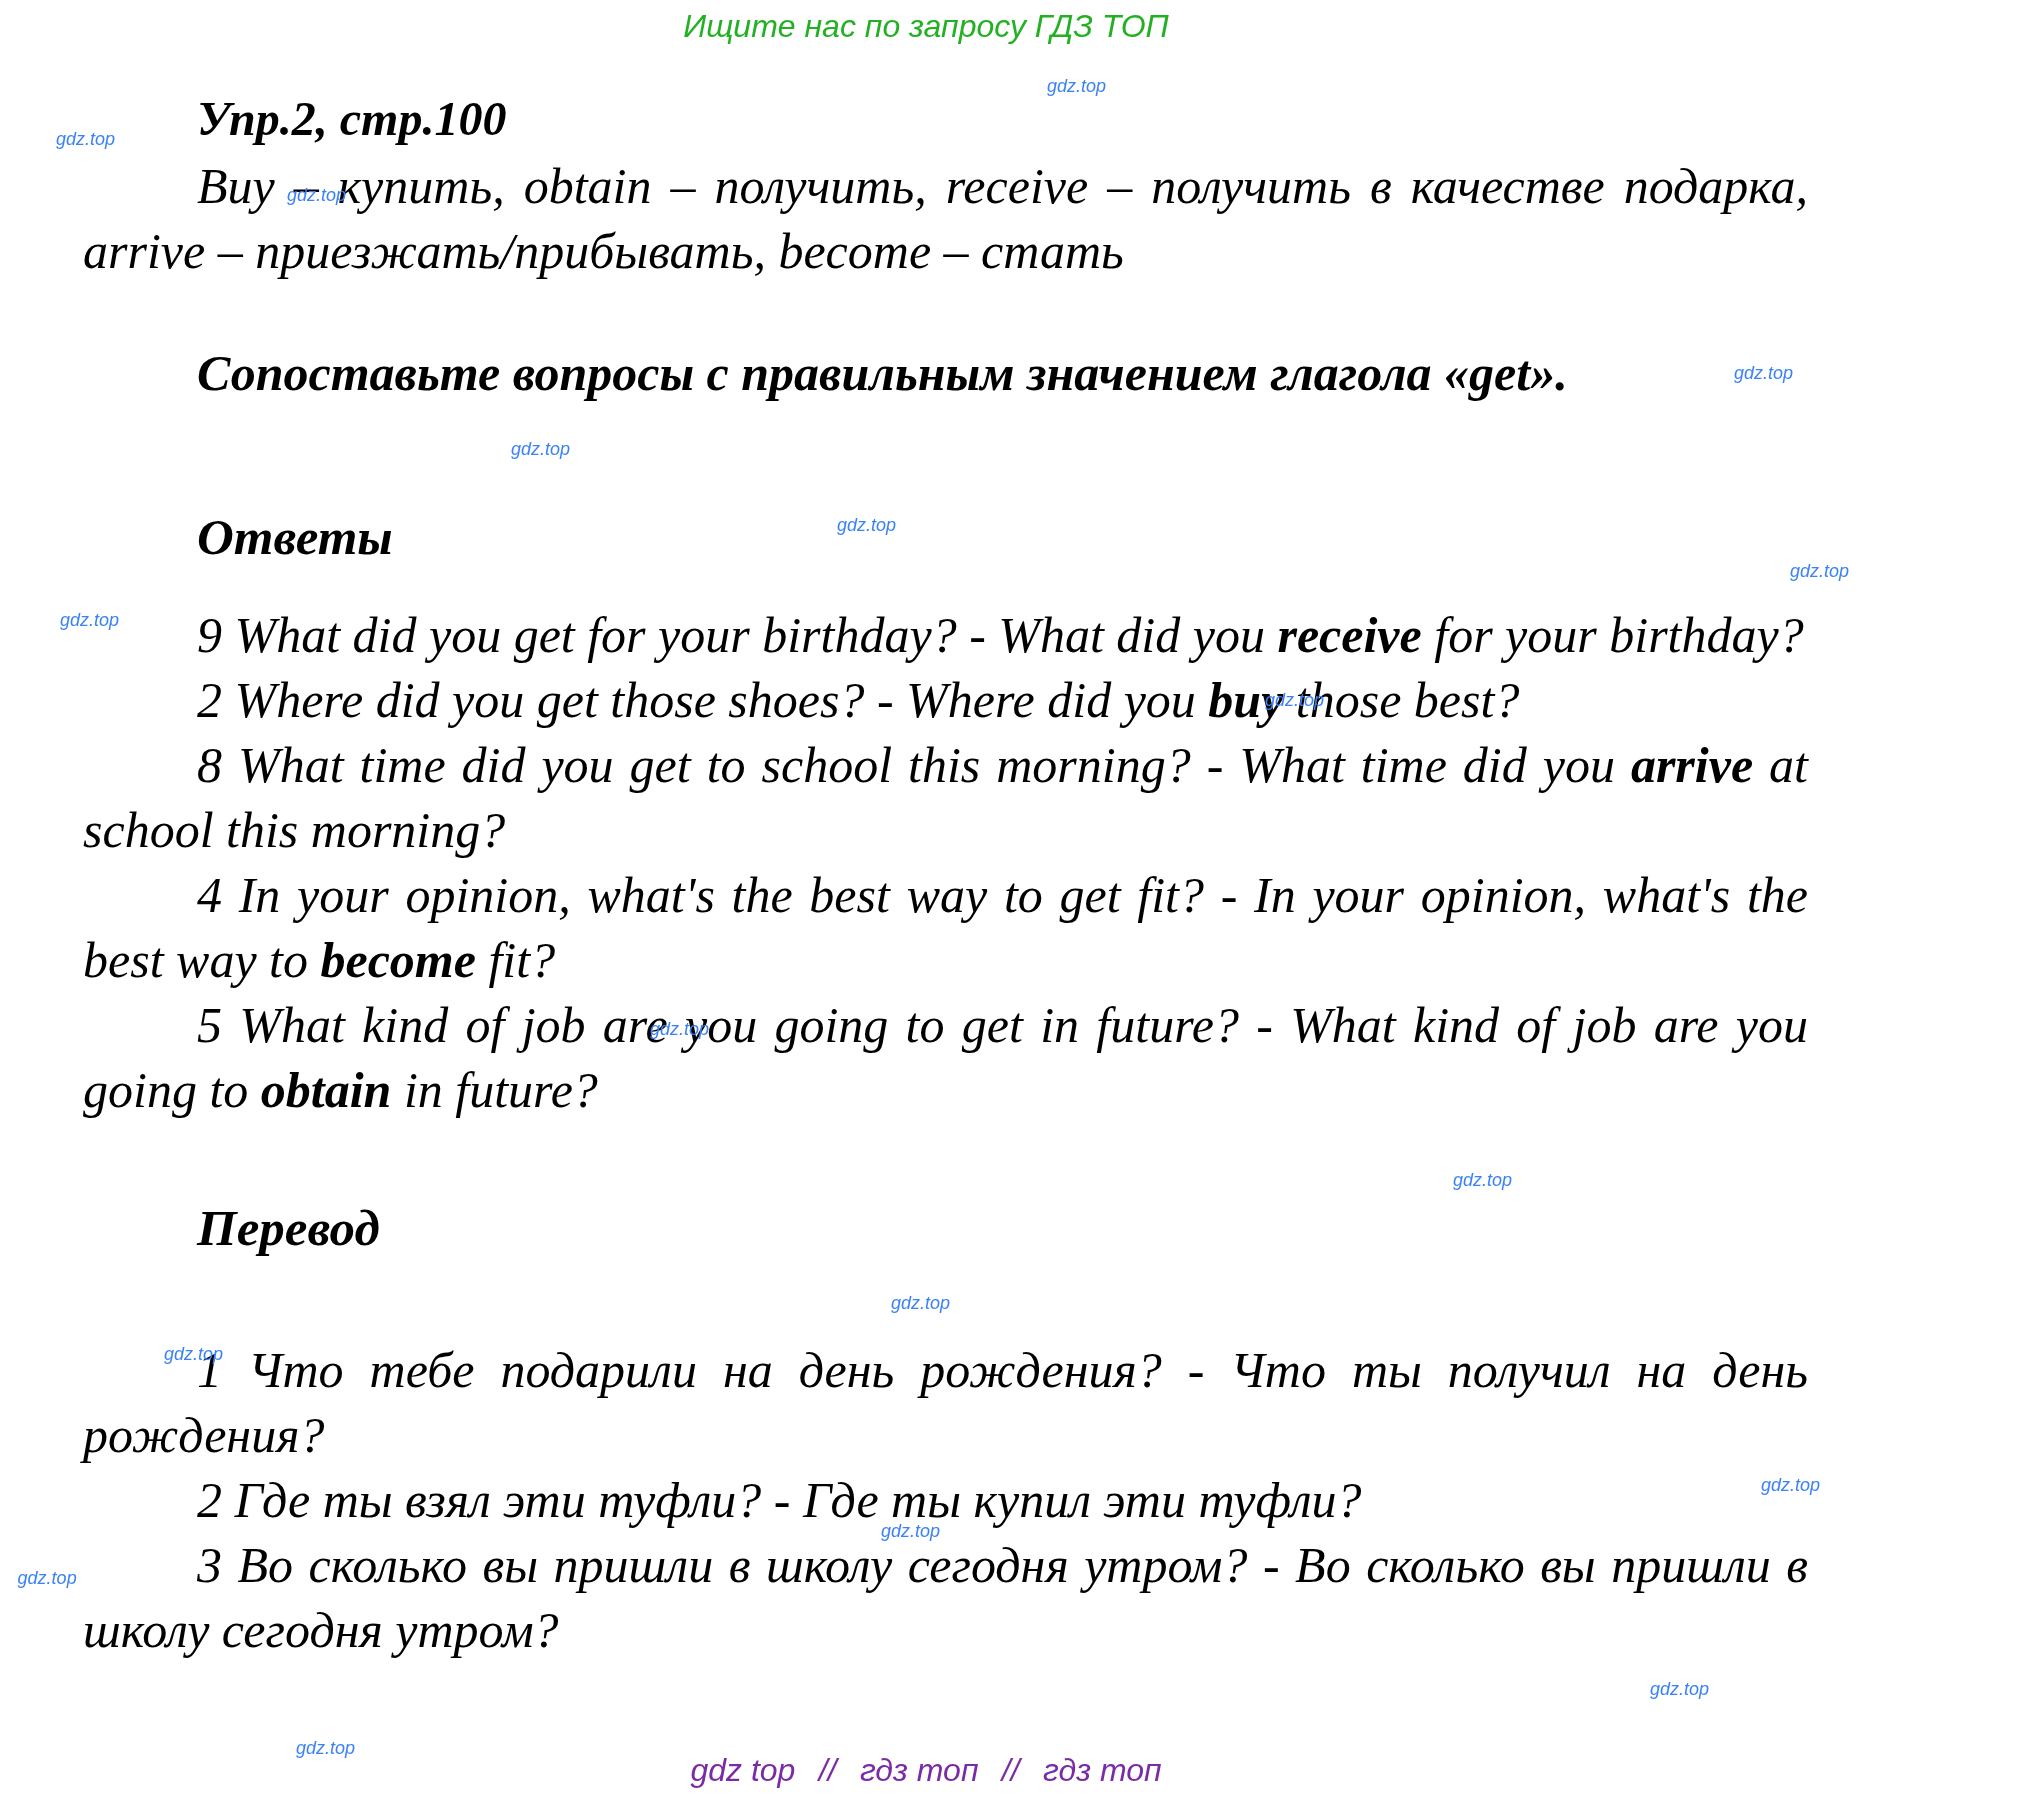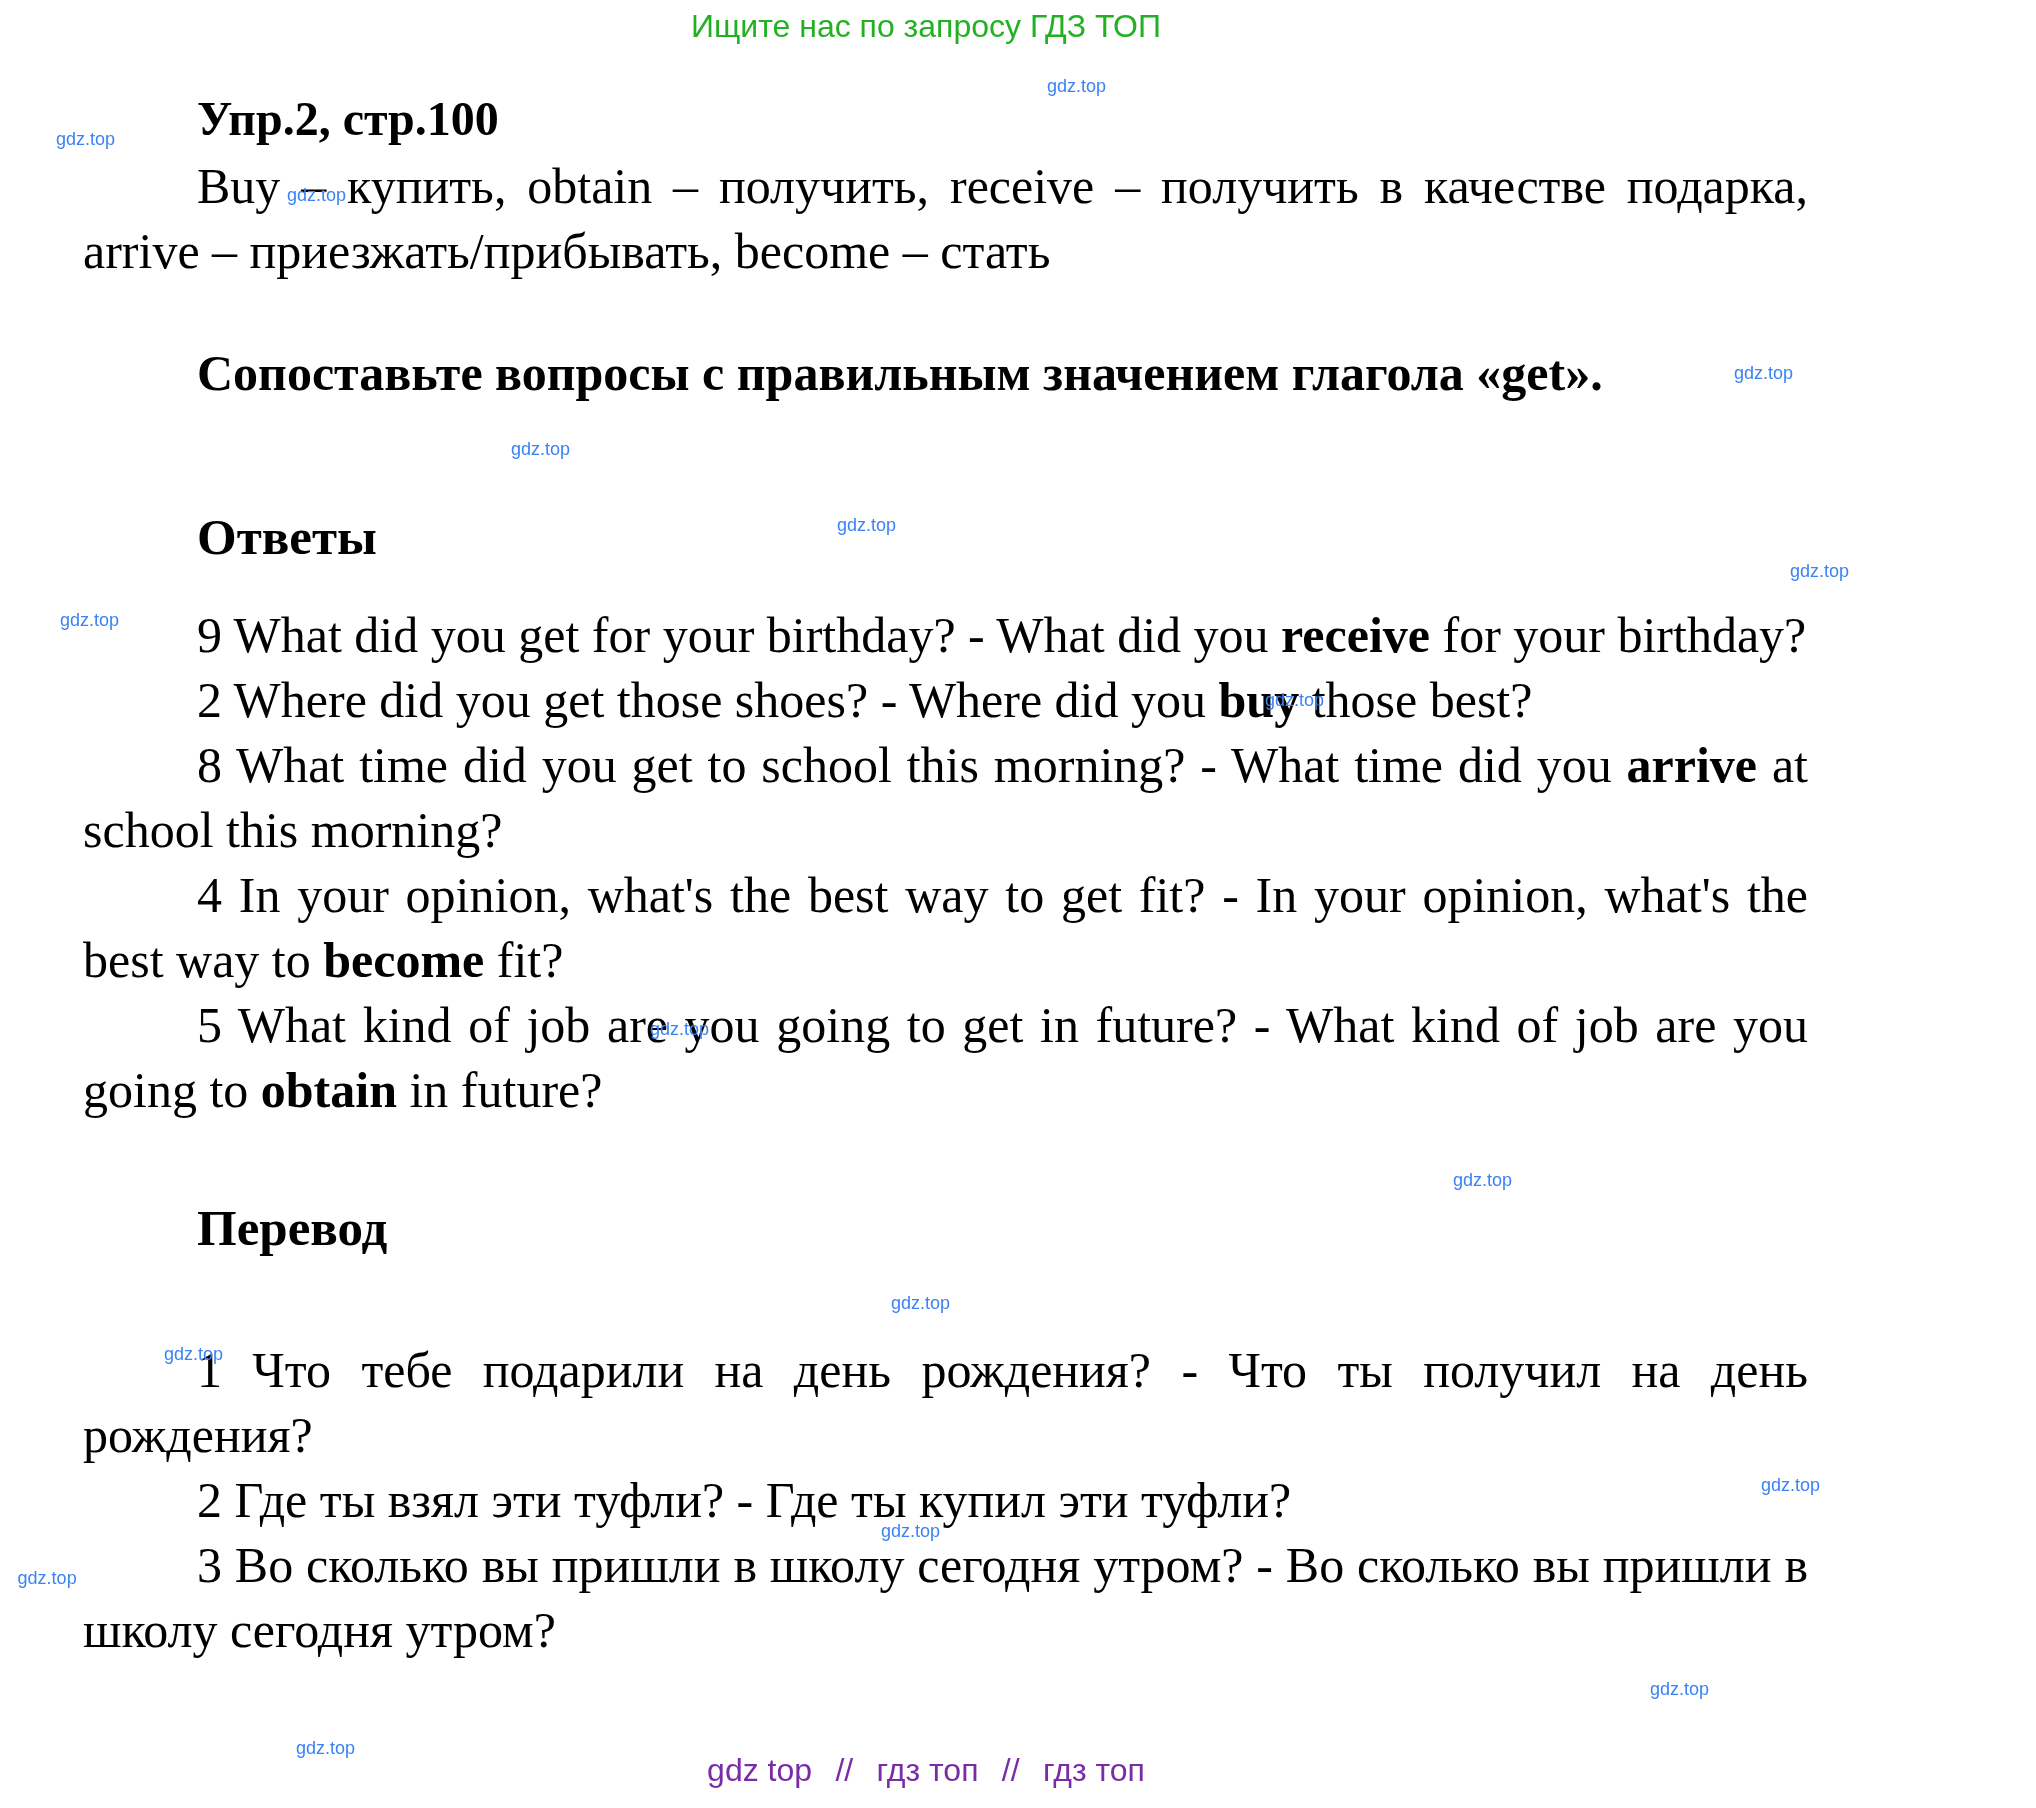--- a/index.html
+++ b/index.html
@@ -5,20 +5,21 @@
   * { box-sizing: border-box; }
   html, body { margin: 0; padding: 0; }
   body { width: 2036px; height: 1808px; background: #ffffff; }
   .page {
     position: relative;
     width: 1852px; height: 1808px;
     background: #ffffff;
     overflow: hidden;
     font-family: "Liberation Serif", serif;
     color: #000000;
+    font-style: italic;
   }
   .promo {
     padding-top: 7.8px;
     text-align: center;
     font-family: "Liberation Sans", sans-serif;
     font-size: 32px;
     color: #23b123;
   }
   .wm {
     position: absolute;

